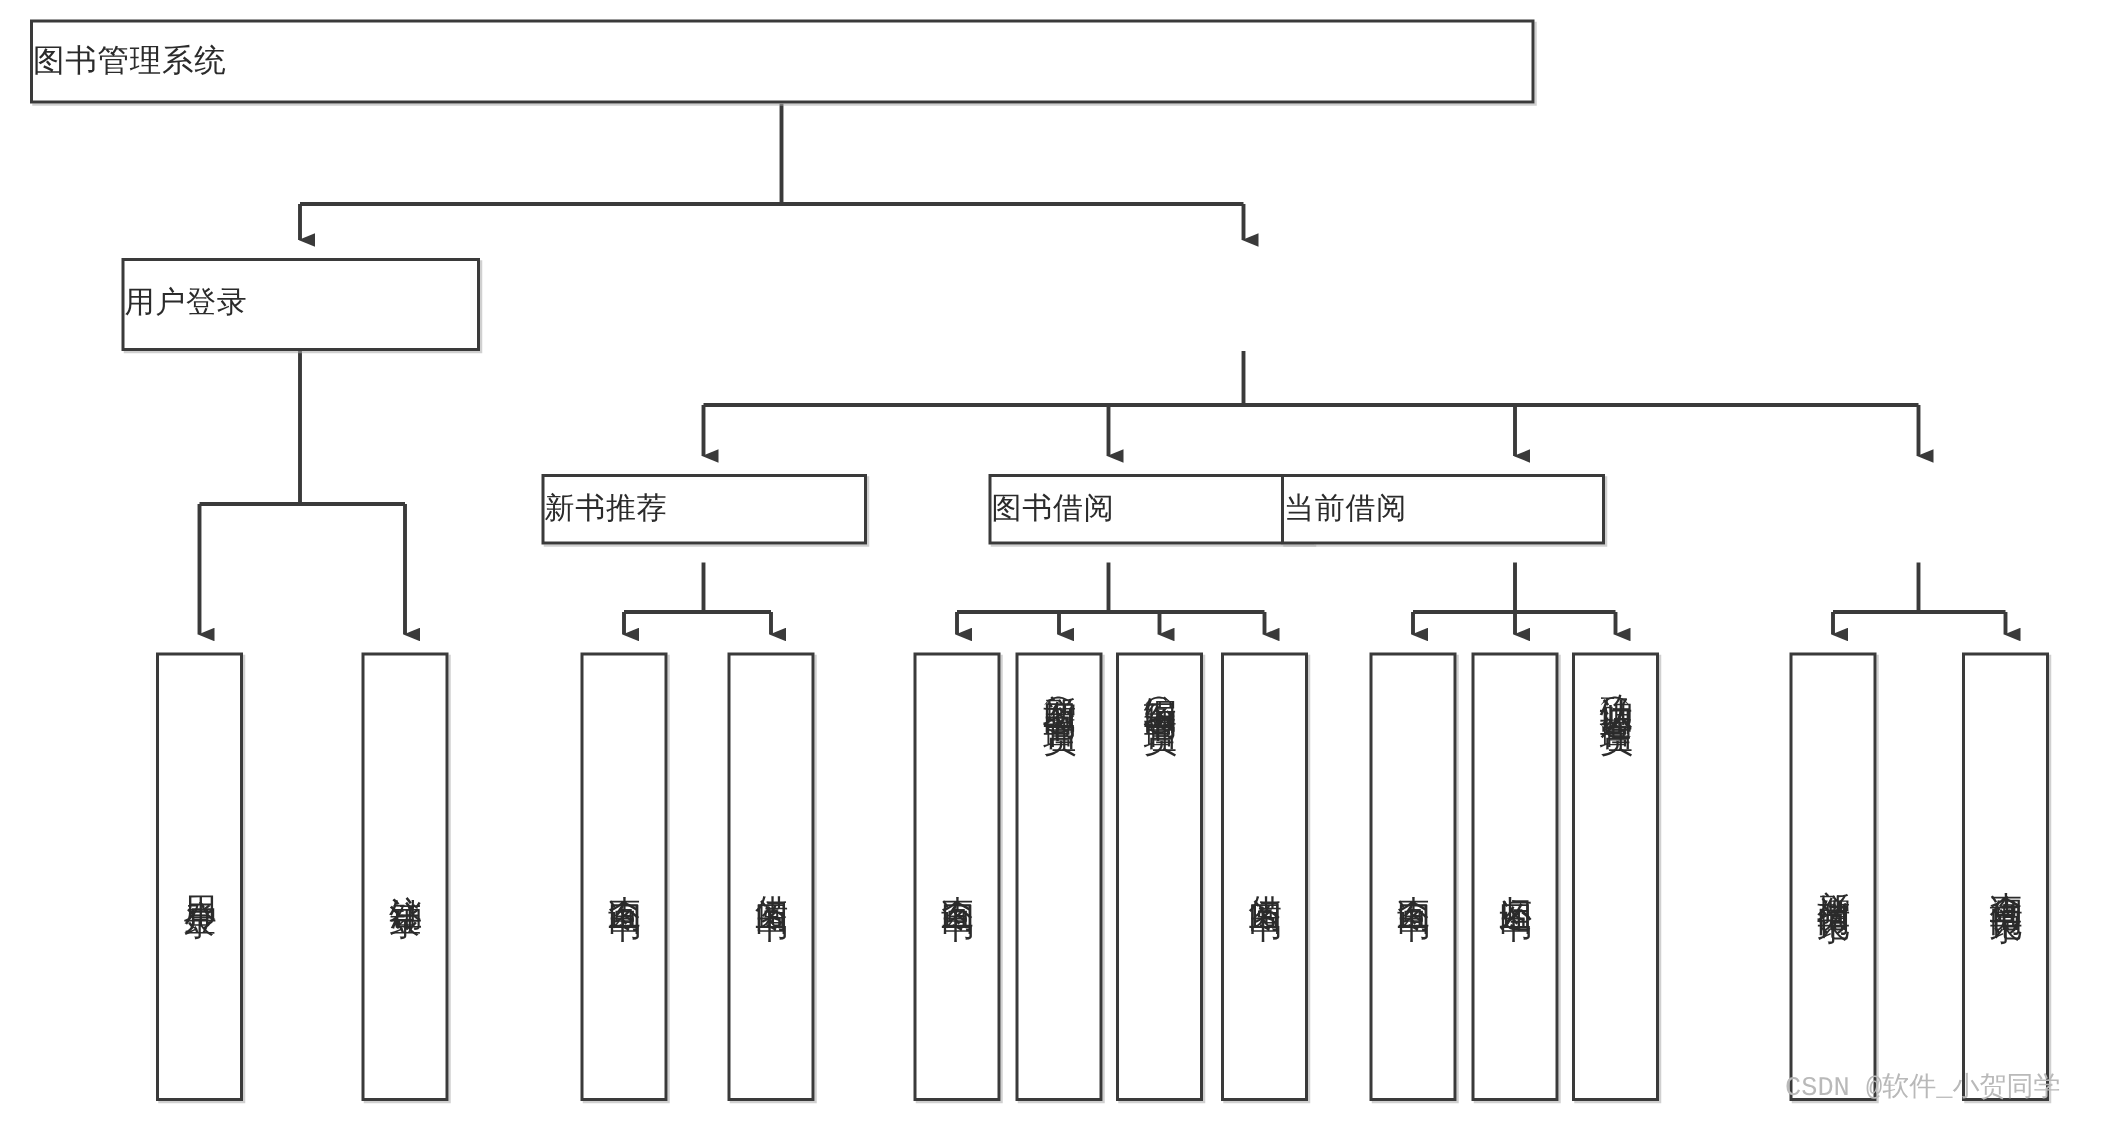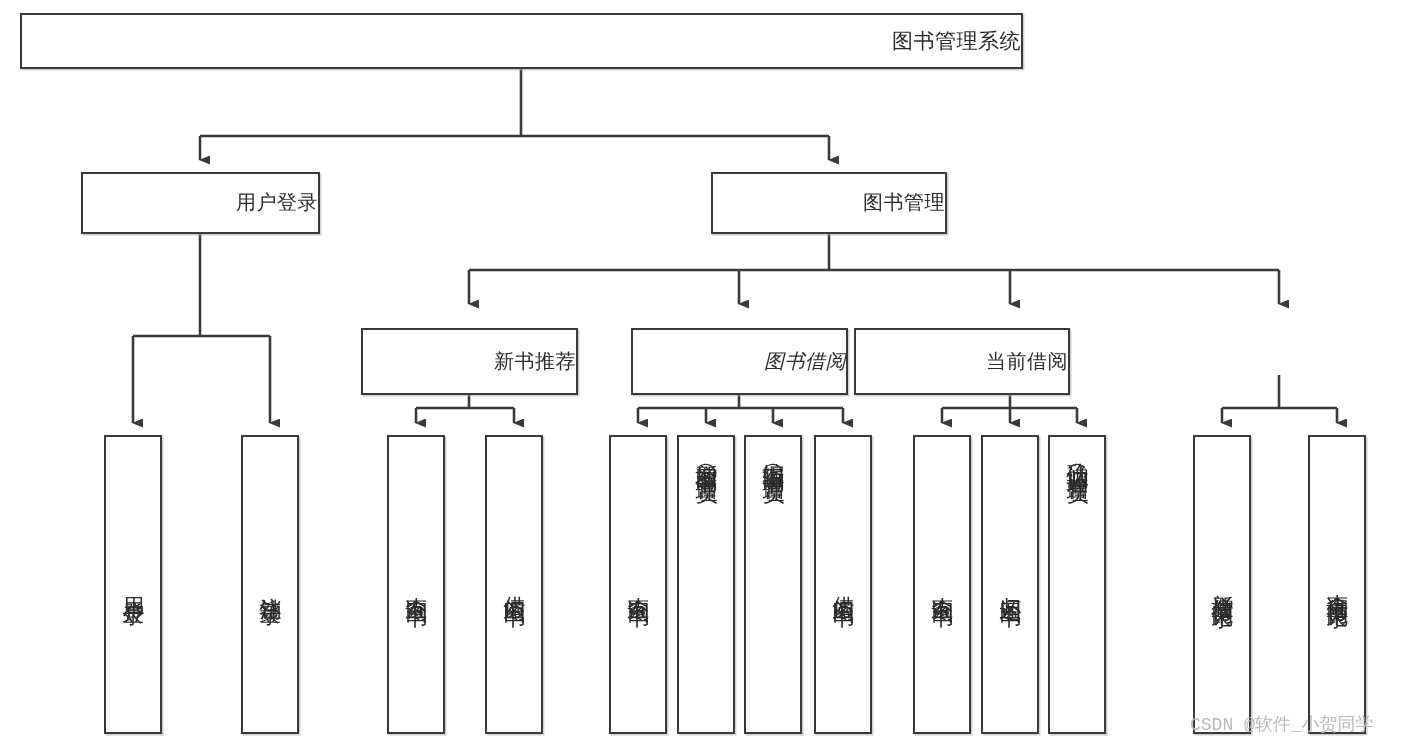--- a/index.html
+++ b/index.html
@@ -26,21 +26,21 @@
     height: 747px;
     pointer-events: none;
   }
   .node {
     position: absolute;
     box-sizing: border-box;
     border: 2.5px solid #3a3a3a;
     background: #ffffff;
     display: flex;
     align-items: center;
-    justify-content: flex-end;
+    justify-content: flex-start;
     color: #2b2b2b;
     box-shadow: 1.5px 1.5px 0 rgba(170,170,170,0.55);
   }
   .node-label {
     text-align: center;
     line-height: 1.18;
     white-space: nowrap;
     letter-spacing: 0.5px;
   }
   
@@ -58,28 +58,27 @@
     height: 62px;
   }
   .node.level1 .node-label {
     font-size: 20px;
   }
   .node.n-user-login   { left: 81px;  top: 172px; width: 239px; }
   .node.n-book-manage  { left: 711px; top: 172px; width: 236px; }
   
   .node.level2 {
     top: 316px;
-    height: 67px;
-    margin-top: 12px;
+    height: 47px;
   }
   .node.level2 .node-label {
     font-size: 20px;
   }
   .node.n-new-book   { left: 361px;  width: 217px; }
-  .node.n-borrow     { left: 631px;  width: 217px; font-style: italic; }
+  .node.n-borrow     { left: 659px;  width: 217px; }
   .node.n-current    { left: 854px;  width: 216px; }
   .node.n-record     { left: 1172px; width: 215px; }
   
   .node.leaf {
     top: 435px;
     width: 58px;
     height: 299px;
     align-items: flex-start;
     justify-content: center;
     padding-top: 8px;
@@ -162,23 +161,20 @@
     </g>
   </svg>
 
   <div class="node root">
     <span class="node-label">图书管理系统</span>
   </div>
 
   <div class="node level1 n-user-login">
     <span class="node-label">用户登录</span>
   </div>
-  <div class="node level1 n-book-manage">
-    <span class="node-label">图书管理</span>
-  </div>
 
   <div class="node level2 n-new-book">
     <span class="node-label">新书推荐</span>
   </div>
   <div class="node level2 n-borrow">
     <span class="node-label">图书借阅</span>
   </div>
   <div class="node level2 n-current">
     <span class="node-label">当前借阅</span>
   </div>

